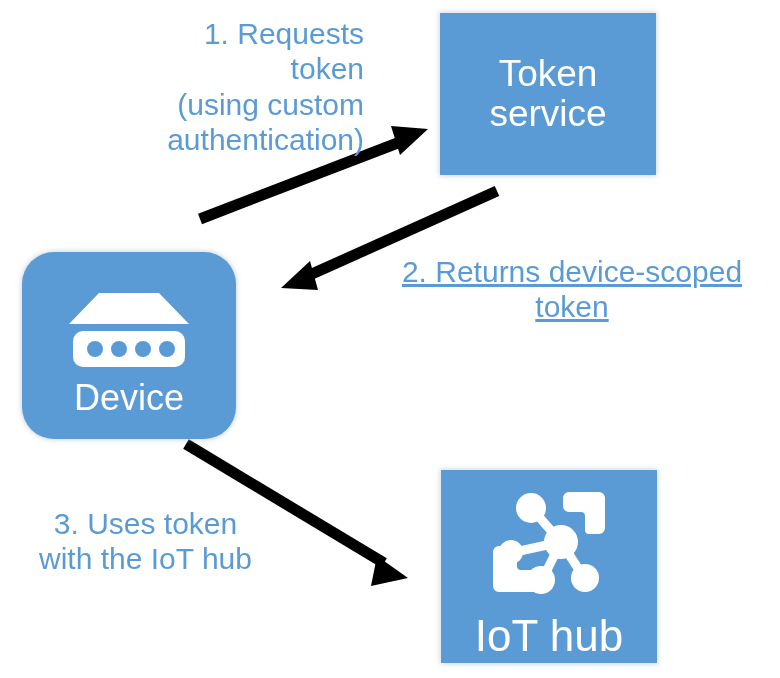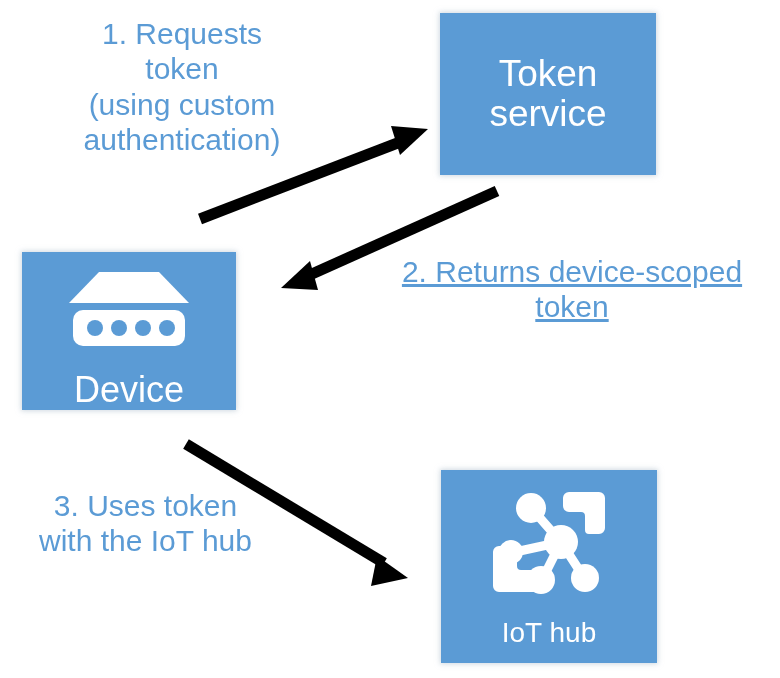--- a/index.html
+++ b/index.html
@@ -46,69 +46,70 @@
     height: 162px;
   }
   #node-token-service .node-label {
     font-size: 37px;
   }
 
   #node-device {
     left: 22px;
     top: 252px;
     width: 214px;
-    height: 158px;
-    justify-content: space-between;
+    height: 187px;
+    justify-content: center;
     padding-top: 16px;
+    border-radius: 32px;
   }
   #node-device .node-label {
     font-size: 36px;
     margin-top: 8px;
   }
 
   #node-iot-hub {
     left: 441px;
     top: 470px;
     width: 216px;
     height: 193px;
     justify-content: flex-start;
     padding-top: 16px;
   }
   #node-iot-hub .node-label {
-    font-size: 28px;
-    margin-top: 20px;
+    font-size: 44px;
+    margin-top: 14px;
   }
 
   
   .icon-svg { display: block; }
 
   
   .caption {
     position: absolute;
     color: #5B9BD5;
     font-size: 30px;
     line-height: 1.18;
     white-space: pre-line;
   }
   #caption-step-1 {
-    left: 12px;
+    left: 24px;
     top: 16px;
     width: 340px;
-    text-align: center;
+    text-align: right;
   }
   #caption-step-2 {
     left: 372px;
     top: 254px;
     width: 400px;
     text-align: center;
     text-decoration: underline;
   }
   #caption-step-3 {
     left: 8px;
-    top: 488px;
+    top: 506px;
     width: 275px;
     text-align: center;
   }
 
   
   #arrows {
     position: absolute;
     left: 0;
     top: 0;
     width: 780px;

